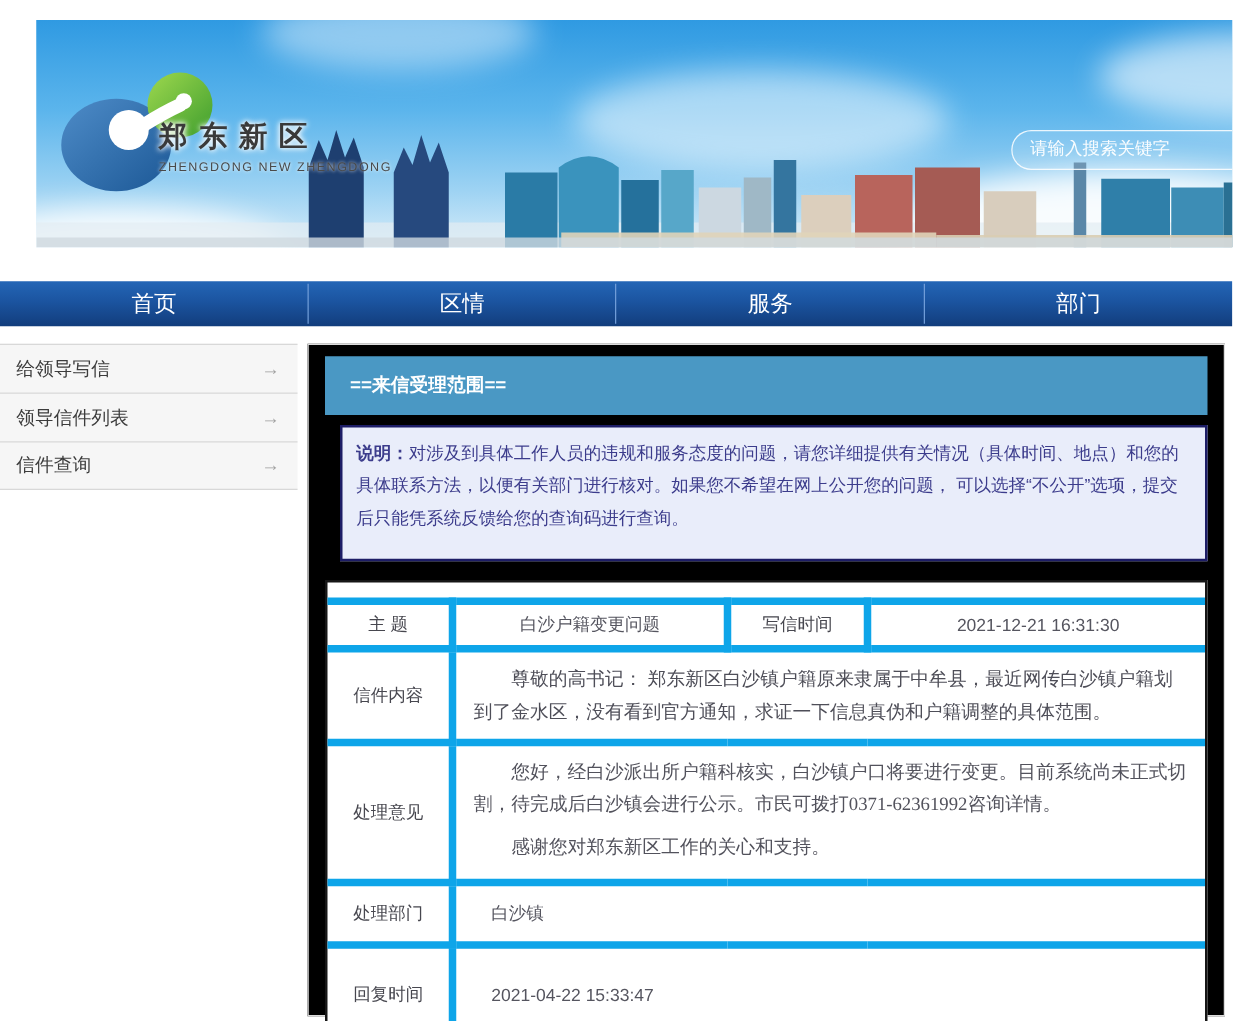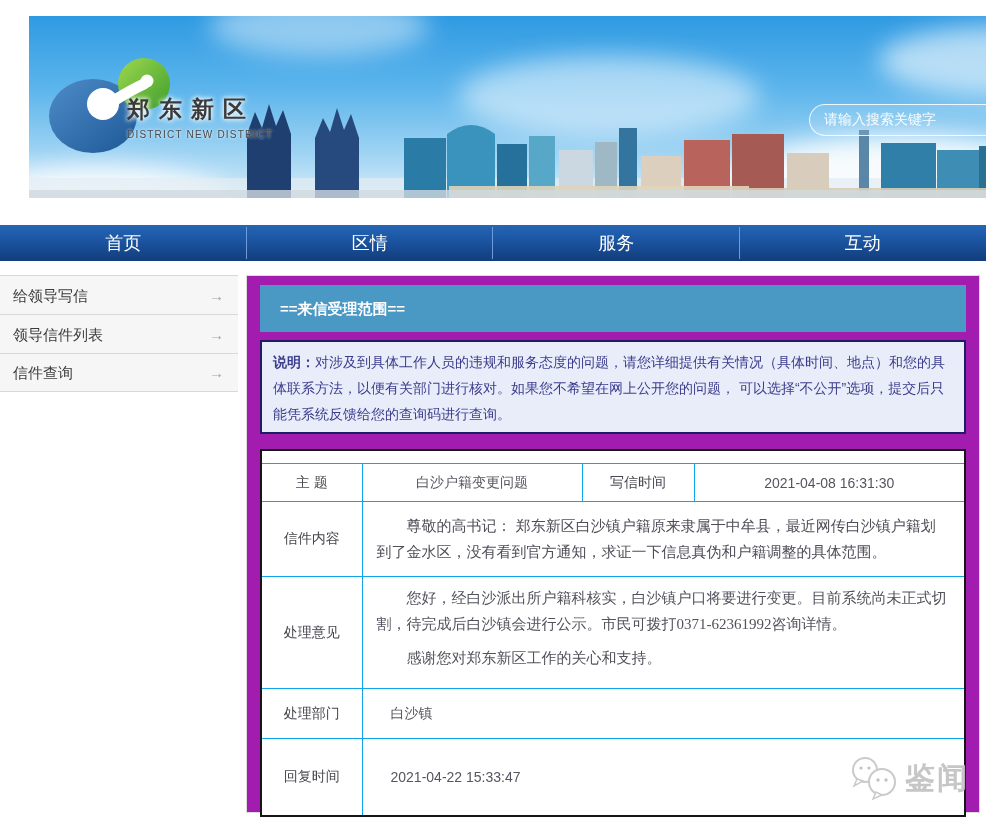--- a/index.html
+++ b/index.html
@@ -71,37 +71,37 @@
     height:39px; line-height:39px; background:#f6f6f6; border-top:1px solid #d8d8d8;
     padding:0 14px 0 13px; font-size:15px; color:#3c3c3c; cursor:pointer;
     display:flex; align-items:center; justify-content:space-between;
   }
   .sidebar-item:last-child { border-bottom:1px solid #d8d8d8; }
   .sidebar-arrow { color:#a0a0a0; font-size:15px; }
 
   
   .panel {
     position:absolute; top:275px; left:246px; width:734px; height:538px;
-    background:#a21caf; border:1px solid #dcdcdc;
+    background:#000000; border:1px solid #dcdcdc;
   }
   .panel-header {
     margin:9px 13px 0 13px; height:47px; line-height:47px;
     background:#4a98c4; color:#fff; font-size:15px; font-weight:bold; padding-left:20px;
   }
   .notice {
-    margin:8px 13px 0 13px; border:2px solid #1d1d66; background:#e9edfa;
-    color:#3c3c8c; font-size:14px; line-height:26px; padding:7px 11px 5px 11px;
+    margin:8px 13px 0 25px; border:2px solid #1d1d66; background:#e9edfa;
+    color:#3c3c8c; font-size:14px; line-height:26px; padding:7px 11px 20px 11px;
   }
   .notice b { font-weight:bold; }
 
   .tbl-wrap {
     margin:15px 13px 0 13px; border:2px solid #161616; padding-top:12px; background:#fff;
   }
   table { width:100%; border-collapse:collapse; table-layout:fixed; }
-  td { border:1px solid #0ea5e9; font-size:14px; color:#55555f; }
+  td { border:6px solid #0ea5e9; font-size:14px; color:#55555f; }
   td:first-child { border-left:none; }
   td:last-child { border-right:none; }
   tr:last-child td { border-bottom:none; }
   td.lbl { text-align:center; color:#47474f; }
   .r1 td { height:38px; text-align:center; }
   .r2 td { height:75px; }
   .r3 td { height:112px; }
   .r4 td { height:50px; }
   .r5 td { height:76px; }
   .cell-content { padding:6px 14px; line-height:26px; color:#4e4e58; font-size:15px; }
@@ -172,38 +172,38 @@
           </linearGradient>
         </defs>
         <ellipse cx="52" cy="62" rx="44" ry="37" fill="url(#gb)"></ellipse>
         <circle cx="103" cy="30" r="26" fill="url(#gg)"></circle>
         <circle cx="62" cy="50" r="16" fill="#fff"></circle>
         <path d="M74 46 Q90 36 103 30" stroke="#fff" stroke-width="11" fill="none" stroke-linecap="round"></path>
         <circle cx="106" cy="27" r="6.5" fill="#fff"></circle>
       </svg>
       <div class="logo-text">
         <div class="logo-cn">郑东新区</div>
-        <div class="logo-en">DISTRICT NEW DISTRICT</div>
+        <div class="logo-en">ZHENGDONG NEW ZHENGDONG</div>
       </div>
     </div>
 
     <div class="search">
       <input type="text" placeholder="请输入搜索关键字" style="">
       <svg class="search-icon" viewBox="0 0 20 20">
         <circle cx="8.5" cy="8.5" r="5.5" fill="none" stroke="#fff" stroke-width="2"></circle>
         <line x1="12.7" y1="12.7" x2="17.5" y2="17.5" stroke="#fff" stroke-width="2" stroke-linecap="round"></line>
       </svg>
     </div>
   </div>
 
   <div class="nav">
     <div class="nav-item">首页</div>
     <div class="nav-item">区情</div>
     <div class="nav-item">服务</div>
-    <div class="nav-item">互动</div>
+    <div class="nav-item">部门</div>
   </div>
 
   <div class="sidebar">
     <div class="sidebar-item">
       <span>给领导写信</span>
       <span class="sidebar-arrow">→</span>
     </div>
     <div class="sidebar-item">
       <span>领导信件列表</span>
       <span class="sidebar-arrow">→</span>
@@ -227,21 +227,21 @@
             <col style="width:100px">
             <col style="width:220px">
             <col style="width:112px">
             <col>
           </colgroup>
         <tbody>
             <tr class="r1">
           <td class="lbl">主 题</td>
           <td>白沙户籍变更问题</td>
           <td class="lbl">写信时间</td>
-          <td>2021-04-08 16:31:30</td>
+          <td>2021-12-21 16:31:30</td>
         </tr>
         <tr class="r2">
           <td class="lbl">信件内容</td>
           <td colspan="3" class="cell-content">
             <div class="indent">尊敬的高书记： 郑东新区白沙镇户籍原来隶属于中牟县，最近网传白沙镇户籍划到了金水区，没有看到官方通知，求证一下信息真伪和户籍调整的具体范围。</div>
           </td>
         </tr>
         <tr class="r3">
           <td class="lbl">处理意见</td>
           <td colspan="3" class="cell-opinion">
@@ -254,28 +254,15 @@
           <td colspan="3" class="cell-plain">白沙镇</td>
         </tr>
         <tr class="r5">
           <td class="lbl">回复时间</td>
           <td colspan="3" class="cell-plain">2021-04-22 15:33:47</td>
         </tr>
       </tbody>
         </table>
     </div>
 
-    <div class="watermark">
-      <svg width="52" height="44" viewBox="0 0 52 44">
-        <circle cx="16" cy="14" r="12" fill="#fff" stroke="#cacaca" stroke-width="2"></circle>
-        <path d="M8 23 L5 30 L14 25 Z" fill="#fff" stroke="#cacaca" stroke-width="1.5"></path>
-        <circle cx="12" cy="12" r="1.6" fill="#c2c2c2"></circle>
-        <circle cx="20" cy="12" r="1.6" fill="#c2c2c2"></circle>
-        <circle cx="33" cy="26" r="13" fill="#fff" stroke="#cacaca" stroke-width="2"></circle>
-        <path d="M27 36 L24 43 L33 39 Z" fill="#fff" stroke="#cacaca" stroke-width="1.5"></path>
-        <circle cx="29" cy="24" r="1.7" fill="#c2c2c2"></circle>
-        <circle cx="37" cy="24" r="1.7" fill="#c2c2c2"></circle>
-      </svg>
-      <span class="wm-text">鉴闻</span>
-    </div>
   </div>
 
 </div>
 
 </body></html>

